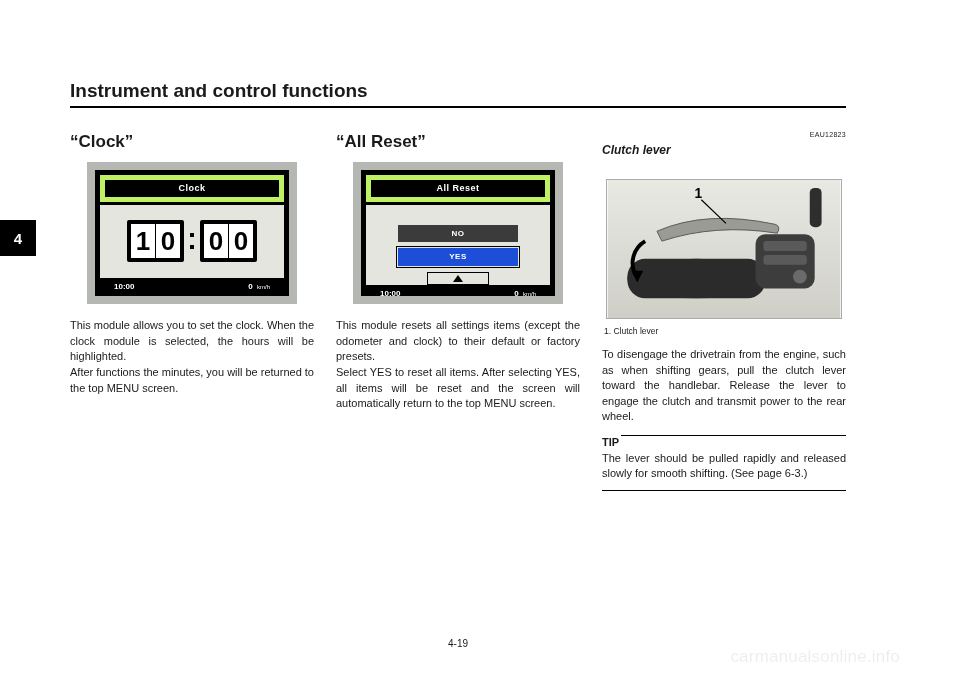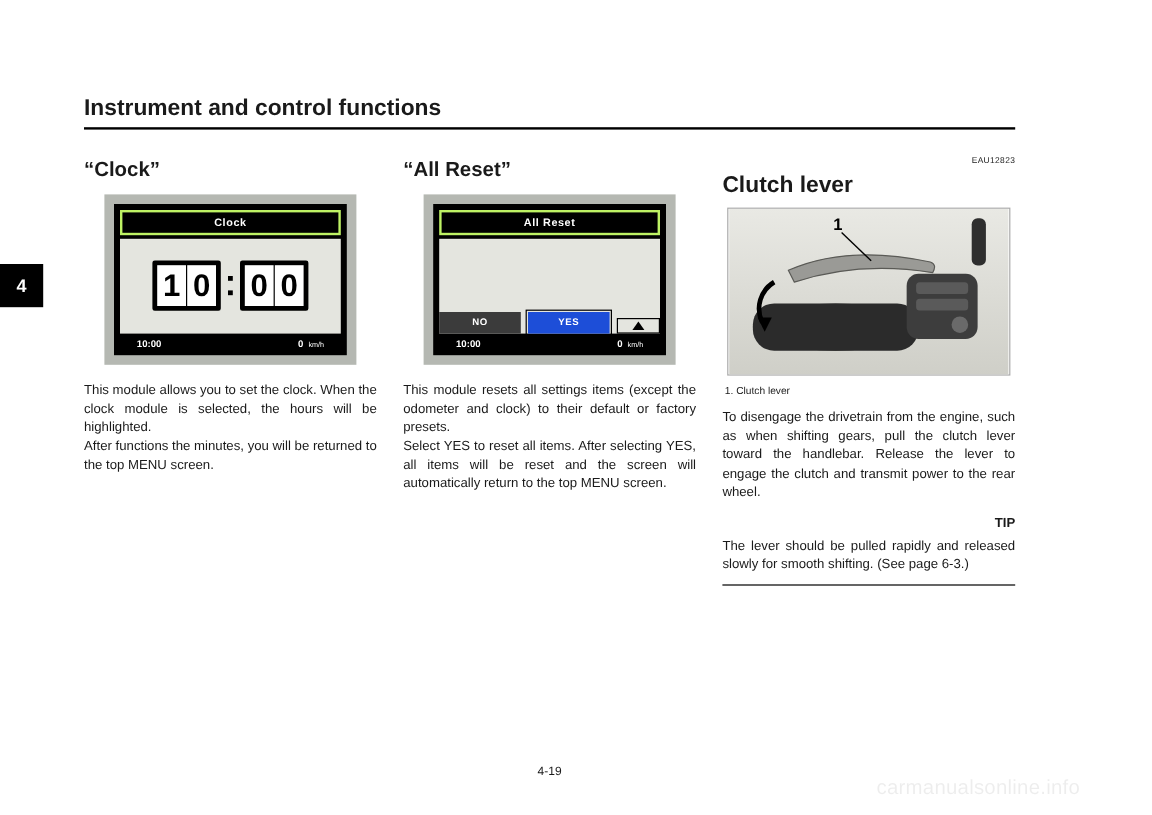--- a/index.html
+++ b/index.html
@@ -51,23 +51,24 @@
     font-size: 17px;
     margin-bottom: 8px;
   }
   .eau {
     text-align: right;
     font-size: 7px;
     letter-spacing: 0.3px;
     margin-bottom: 2px;
   }
   .section-title {
-    font-size: 19px;
-    font-weight: bold;
-    margin-bottom: 4px;
+    font-size: 12px;
+    font-weight: bold;
+    margin-bottom: 20px;
+    font-style: italic;
   }
   .body-text {
     text-align: justify;
   }
   .body-text.first {
     margin-top: 14px;
   }
 
   
   .display-frame {
@@ -87,21 +88,21 @@
     flex-direction: column;
   }
   .display-titlebar {
     margin: 5px 5px 3px;
     background: #000;
     color: #fff;
     font-size: 9px;
     font-weight: bold;
     text-align: center;
     letter-spacing: 0.5px;
-    border: 2px solid #bef264;
+    border: 5px solid #bef264;
     padding: 2px 0;
   }
   .display-body {
     flex: 1;
     background: #e4e5df;
     margin: 0 5px;
     position: relative;
   }
   .display-status {
     display: flex;
@@ -153,22 +154,22 @@
   }
   .colon-dots span {
     width: 4px;
     height: 4px;
     background: #000;
   }
 
   
   .reset-body {
     display: flex;
-    flex-direction: row;
-    align-items: flex-end;
+    flex-direction: column;
+    align-items: center;
     justify-content: flex-start;
     padding-top: 20px;
     gap: 6px;
     height: 100%;
     box-sizing: border-box;
   }
   .reset-btn {
     width: 120px;
     text-align: center;
     font-size: 8px;
@@ -354,21 +355,21 @@
 
           <rect x="205" y="8" width="12" height="40" rx="5" fill="#2e2e2e"></rect>
         </svg>
       </div>
 
       <div class="caption">1.  Clutch lever</div>
 
       <div class="body-text">To disengage the drivetrain from the engine, such as when shifting gears, pull the clutch lever toward the handlebar. Release the lever to engage the clutch and transmit power to the rear wheel.</div>
 
       <div class="tip-block">
-        <div style="display:flex;align-items:flex-end;flex-direction:column;">
+        <div style="display:flex;align-items:flex-start;">
           <span class="tip-head">TIP</span>
           <span style="flex:1;border-bottom:1px solid #000;margin-left:2px;margin-bottom:2px;"></span>
         </div>
         <div class="body-text">The lever should be pulled rapidly and released slowly for smooth shifting. (See page 6-3.)</div>
         <div class="tip-divider"></div>
       </div>
     </div>
 
   </div>
 

